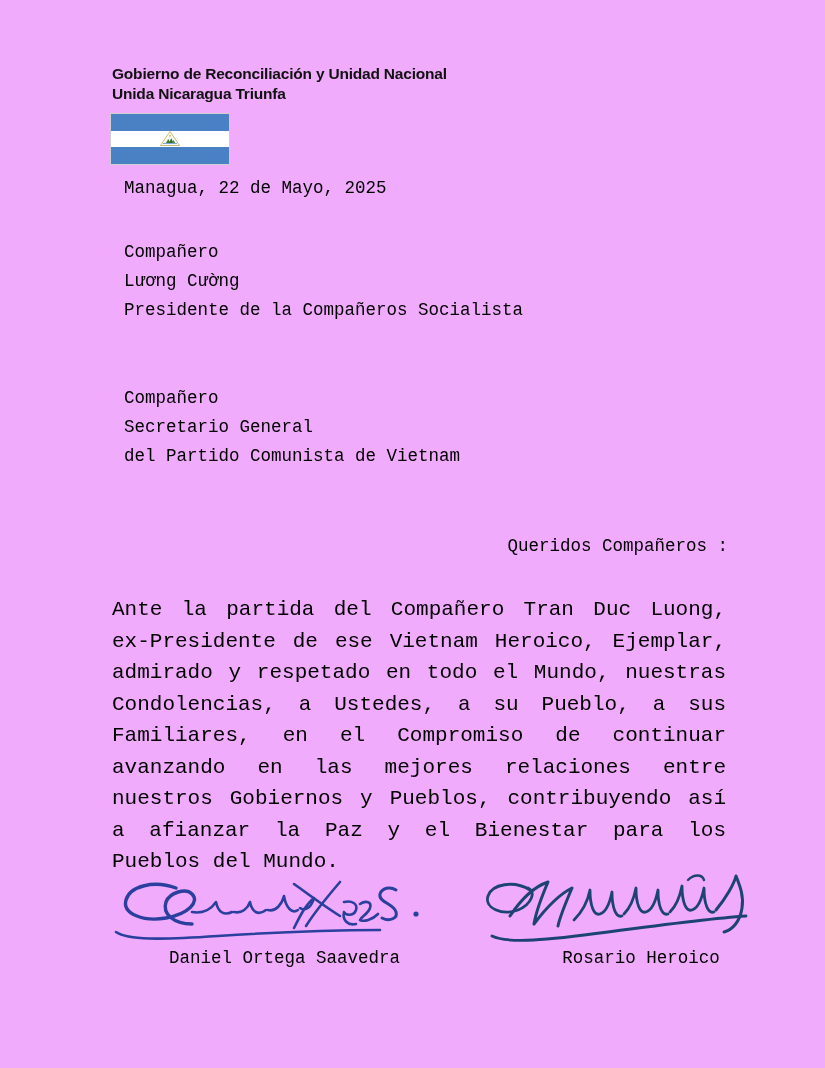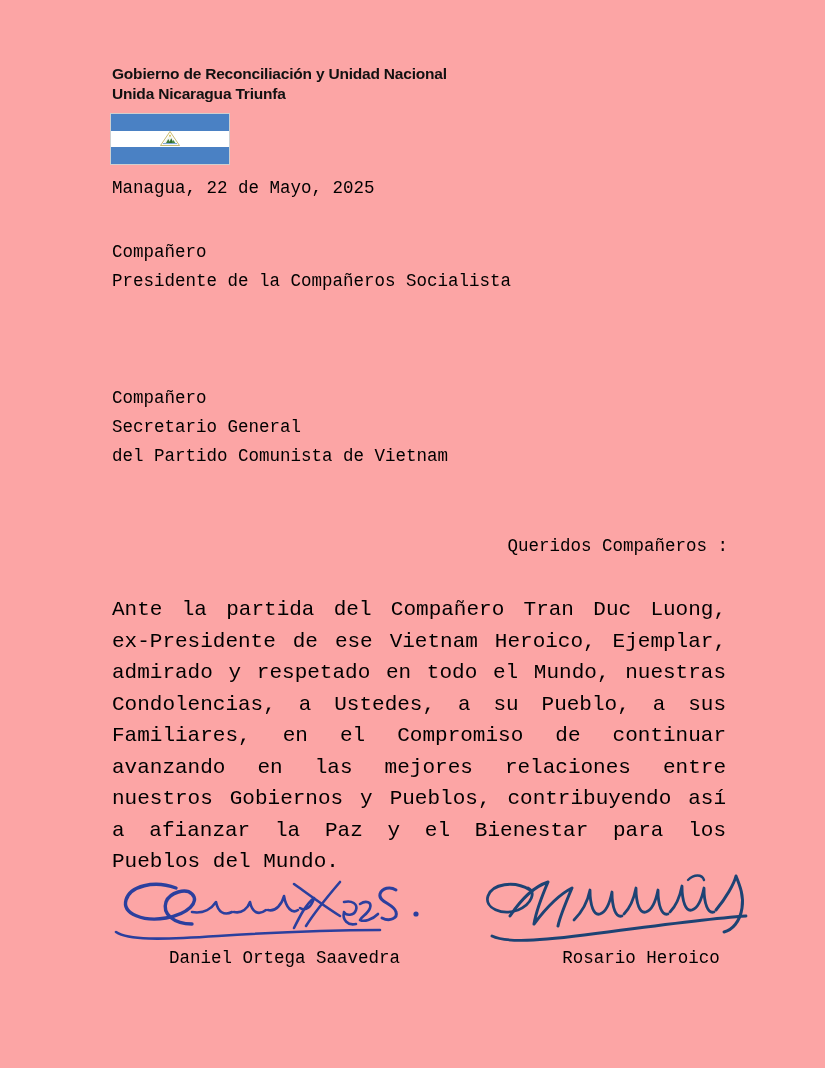--- a/index.html
+++ b/index.html
@@ -12,21 +12,21 @@
     height: 1068px;
     position: relative;
     font-family: "Liberation Mono", "DejaVu Sans Mono", monospace;
     color: #000000;
     overflow: hidden;
   }
 
   .page {
     position: absolute;
     inset: 0;
-    background: #fca5a5;
+    background: #f0abfc;
   }
 
   
   .letterhead {
     position: absolute;
     left: 112px;
     top: 64px;
     width: 640px;
   }
   .letterhead-line {
@@ -90,20 +90,21 @@
     color: #000000;
   }
   .datebox { top: 174px; }
   .block-a { top: 238px; }
   .block-b { top: 384px; }
   .salutation { top: 532px; text-align: right; }
 
   .doc-line {
     line-height: 29px;
     white-space: pre;
+    margin-left: 12px;
   }
 
   .body-para {
     position: absolute;
     left: 112px;
     top: 594px;
     width: 614px;
     font-family: "Liberation Mono", "DejaVu Sans Mono", monospace;
     font-size: 21px;
     line-height: 31.5px;
@@ -171,20 +172,21 @@
       </svg>
     </div>
   </div>
 
   <div class="doc-text datebox">
     <div class="doc-line">Managua, 22 de Mayo, 2025</div>
   </div>
 
   <div class="doc-text block-a">
     <div class="doc-line">Compañero</div>
+    <div class="doc-line">Lương Cường</div>
     <div class="doc-line">Presidente de la Compañeros Socialista</div>
   </div>
 
   <div class="doc-text block-b">
     <div class="doc-line">Compañero</div>
     <div class="doc-line">Secretario General</div>
     <div class="doc-line">del Partido Comunista de Vietnam</div>
   </div>
 
   <div class="doc-text salutation">

